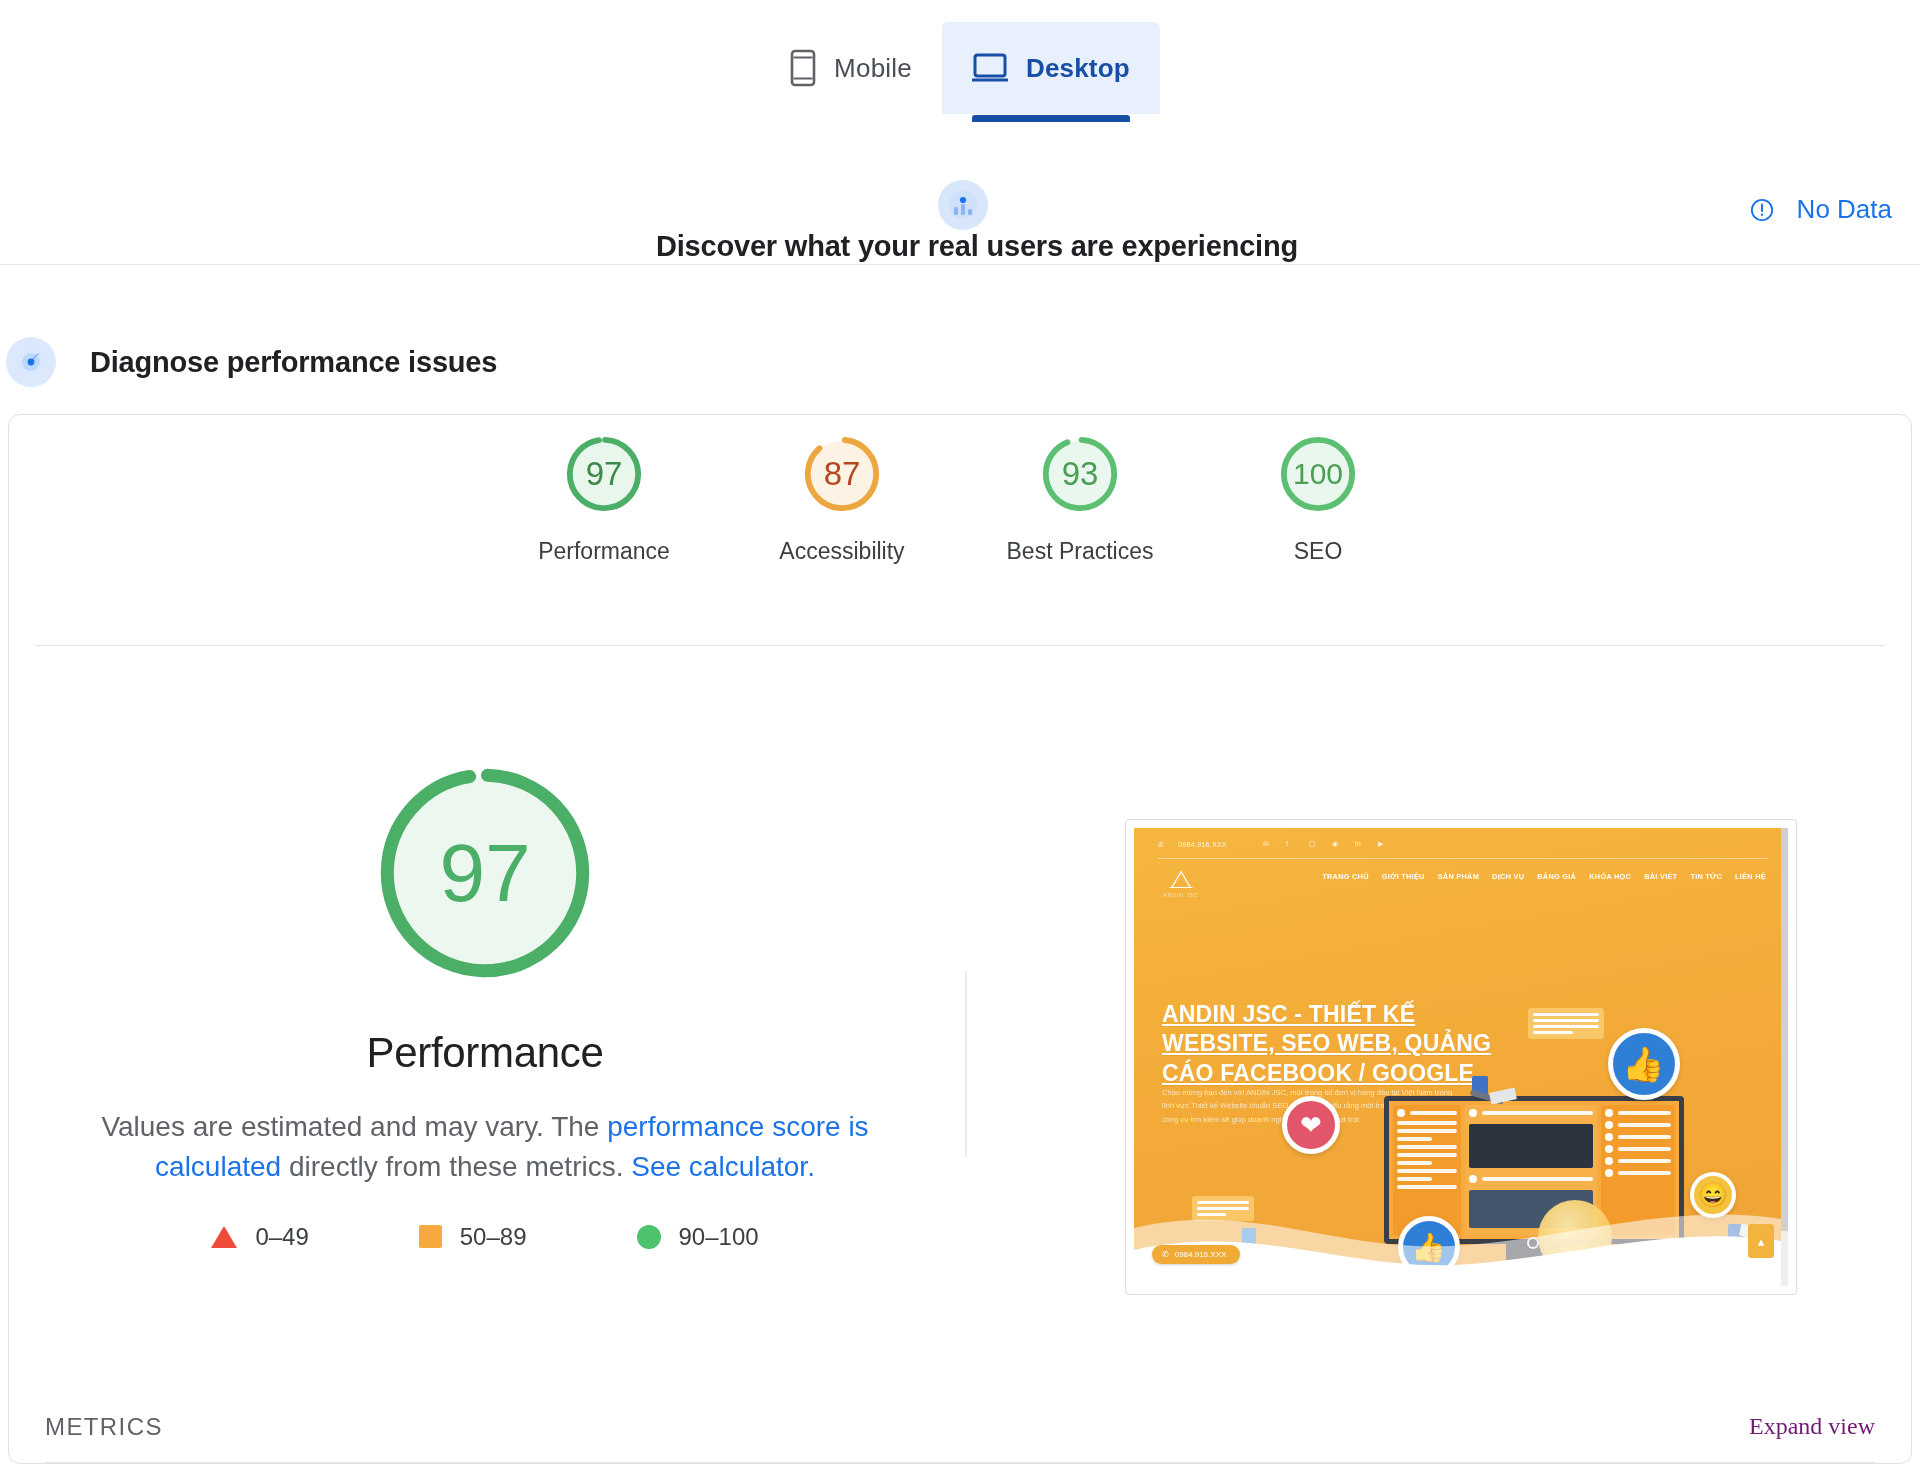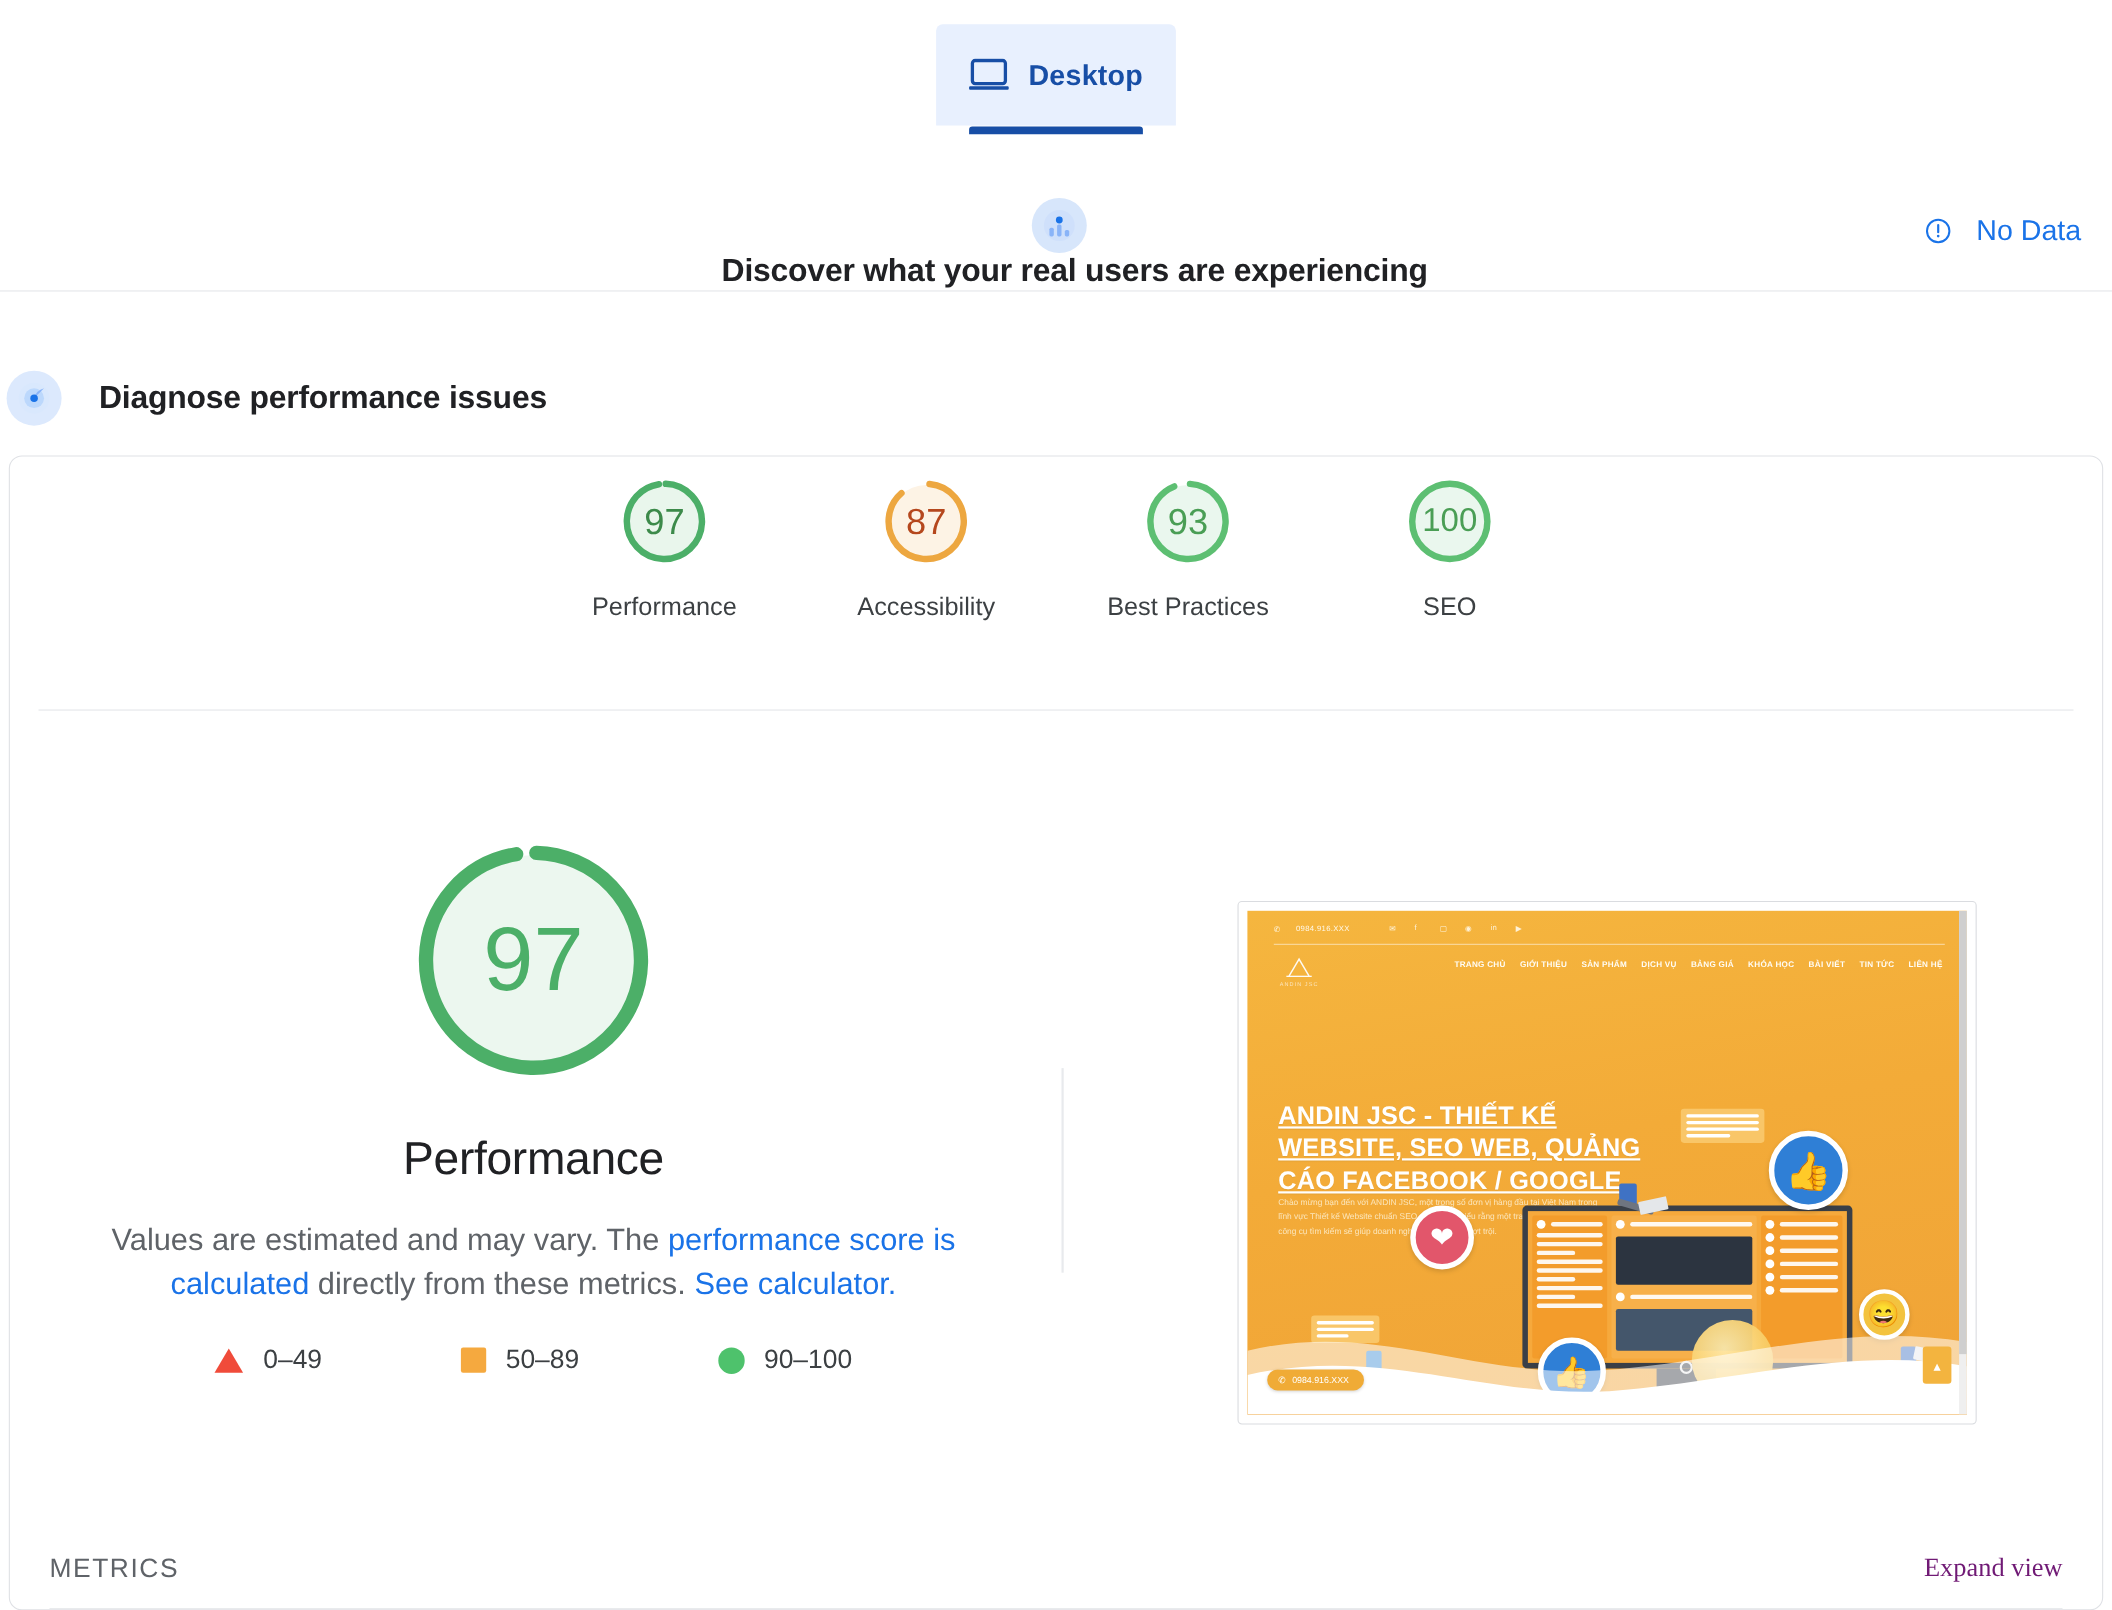--- a/index.html
+++ b/index.html
@@ -109,21 +109,21 @@
   .big-title {
     margin-top: 42px; font-size: 42px; color: #202124; letter-spacing: -.3px;
   }
   .desc {
     margin-top: 30px; width: 790px; text-align: center;
     font-size: 28px; line-height: 1.42; color: #5f6368;
   }
   .desc a { color: #1a73e8; text-decoration: none; cursor: pointer; }
 
   .legend {
-    margin-top: 36px; display: flex; align-items: center; gap: 16px;
+    margin-top: 36px; display: flex; align-items: center; gap: 0;
     font-size: 24px; color: #3c4043;
   }
   .legend-item { display: flex; align-items: center; gap: 18px; }
   .legend-item + .legend-item { margin-left: 110px; }
   .sw-tri {
     width: 0; height: 0; border-left: 13px solid transparent;
     border-right: 13px solid transparent; border-bottom: 22px solid #f04b3a;
   }
   .sw-sq { width: 23px; height: 23px; background: #f5a93f; border-radius: 2px; }
   .sw-ci { width: 24px; height: 24px; background: #4ec26c; border-radius: 50%; }
@@ -294,20 +294,30 @@
   }
   .metrics-line {
     position: absolute; left: 28px; right: 28px; bottom: 0;
     height: 1px; background: #e4e6e9;
   }
 </style>
 </head>
 <body>
 
 <div class="tabs">
+  <div class="tab inactive">
+    <span class="ico">
+      <svg width="26" height="38" viewBox="0 0 26 38" fill="none">
+        <rect x="2" y="2" width="22" height="34" rx="3" stroke="#5f6368" stroke-width="2.6"></rect>
+        <line x1="3.5" y1="8.5" x2="22.5" y2="8.5" stroke="#5f6368" stroke-width="2"></line>
+        <line x1="3.5" y1="29.5" x2="22.5" y2="29.5" stroke="#5f6368" stroke-width="2"></line>
+      </svg>
+    </span>
+    <span>Mobile</span>
+  </div>
   <div class="tab active">
     <span class="ico">
       <svg width="36" height="30" viewBox="0 0 36 30" fill="none">
         <rect x="3" y="2" width="30" height="21" rx="2.5" stroke="#174ea6" stroke-width="3"></rect>
         <line x1="1" y1="27" x2="35" y2="27" stroke="#174ea6" stroke-width="3" stroke-linecap="round"></line>
       </svg>
     </span>
     <span>Desktop</span>
     <span class="tab-underline"></span>
   </div>

